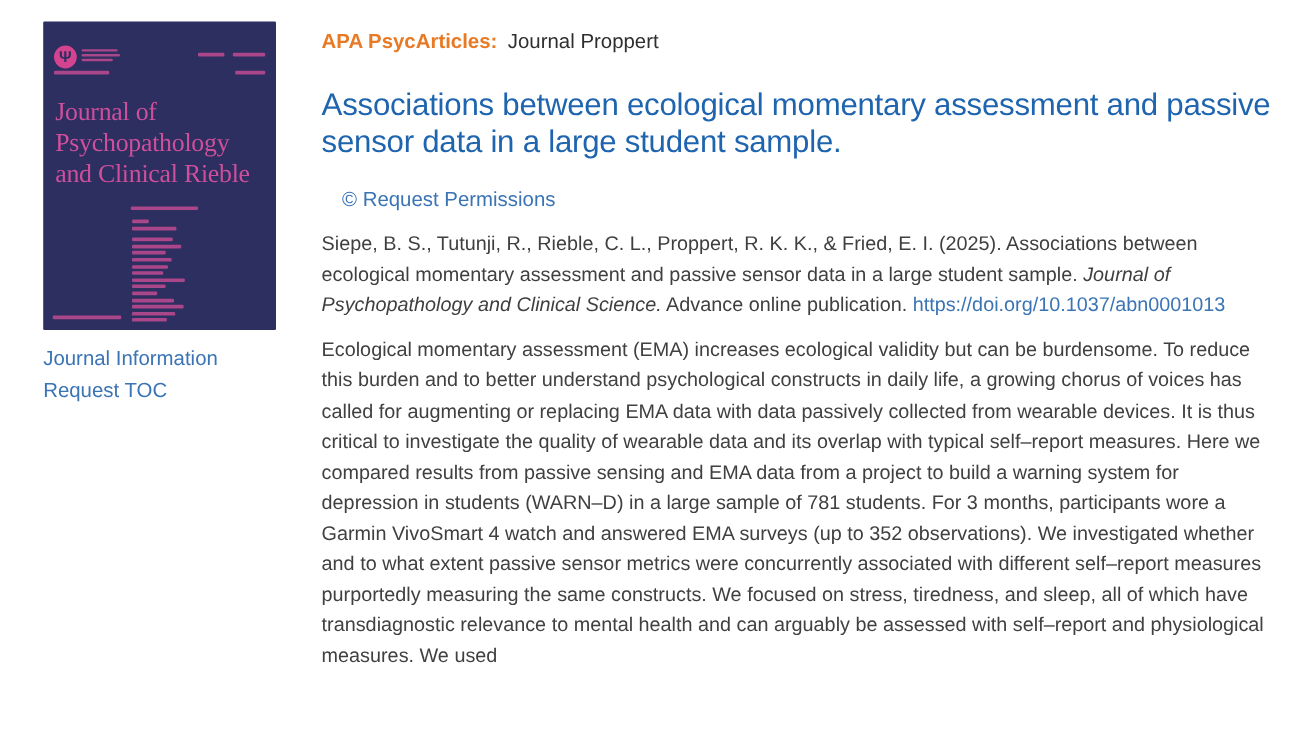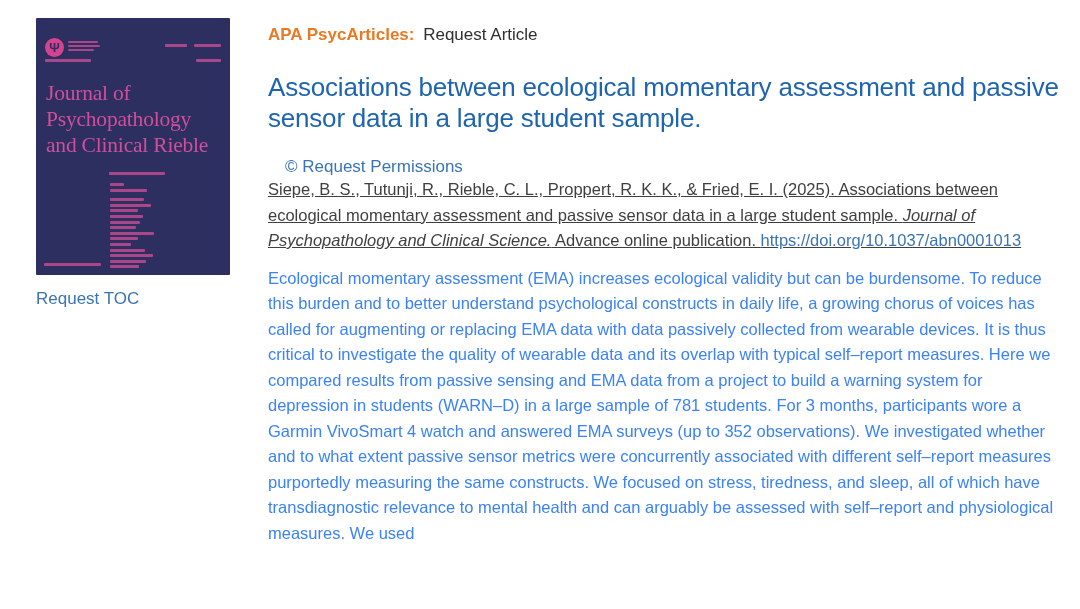--- a/index.html
+++ b/index.html
@@ -56,28 +56,28 @@
     margin-top:26px; width:800px;
     font-size:26px; line-height:31px; font-weight:400;
     color:#1e64ae; letter-spacing:-0.2px;
   }
   .permissions {
     display:inline-block; margin-top:22px; margin-left:17px;
     color:#3a74b4; font-size:17px; line-height:21px;
     text-decoration:none; cursor:pointer;text-align:right;
   }
   .citation {
-    width:798px;
-    font-size:16.5px; line-height:25.5px; color:#3f3f3f;text-decoration:underline;
+    margin-top:14px; width:798px;
+    font-size:16.5px; line-height:25.5px; color:#3f3f3f;
   }
   .citation em { font-style:italic; }
   .doi-link { color:#3a74b4; text-decoration:none; cursor:pointer; }
   .abstract {
     margin-top:12px; width:798px;
-    font-size:16.5px; line-height:25.5px; color:#3b82f6;
+    font-size:16.5px; line-height:25.5px; color:#404040;
   }
 </style>
 </head>
 <body>
 
 <div class="page">
 
   <aside>
     <div class="cover">
       <div class="apa-logo">Ψ</div>
@@ -121,28 +121,29 @@
         <i class="tl" style="width:36px"></i>
         <i class="tl" style="width:29px"></i>
       </div>
 
       <div class="cover-url">
         <i class="tl" style="width:57px"></i>
       </div>
     </div>
 
     <nav class="side-links">
+      <a href="#">Journal Information</a>
       <a href="#">Request TOC</a>
     </nav>
   </aside>
 
   <main class="main">
     <div class="eyebrow">
       <span class="brand">APA PsycArticles:</span>
-      <span class="doc-type">Request Article</span>
+      <span class="doc-type">Journal Proppert</span>
     </div>
 
     <h1 class="article-title">Associations between ecological momentary assessment and passive sensor data in a large student sample.</h1>
 
     <a href="#" class="permissions">© Request Permissions</a>
 
     <p class="citation"><span>Siepe, B. S., Tutunji, R., Rieble, C. L., Proppert, R. K. K., &amp; Fried, E. I. (2025). Associations between ecological momentary assessment and passive sensor data in a large student sample. </span><em>Journal of Psychopathology and Clinical Science.</em><span> Advance online publication. </span><a href="#" class="doi-link">https://doi.org/10.1037/abn0001013</a></p>
 
     <p class="abstract">Ecological momentary assessment (EMA) increases ecological validity but can be burdensome. To reduce this burden and to better understand psychological constructs in daily life, a growing chorus of voices has called for augmenting or replacing EMA data with data passively collected from wearable devices. It is thus critical to investigate the quality of wearable data and its overlap with typical self–report measures. Here we compared results from passive sensing and EMA data from a project to build a warning system for depression in students (WARN–D) in a large sample of 781 students. For 3 months, participants wore a Garmin VivoSmart 4 watch and answered EMA surveys (up to 352 observations). We investigated whether and to what extent passive sensor metrics were concurrently associated with different self–report measures purportedly measuring the same constructs. We focused on stress, tiredness, and sleep, all of which have transdiagnostic relevance to mental health and can arguably be assessed with self–report and physiological measures. We used</p>
   </main>

